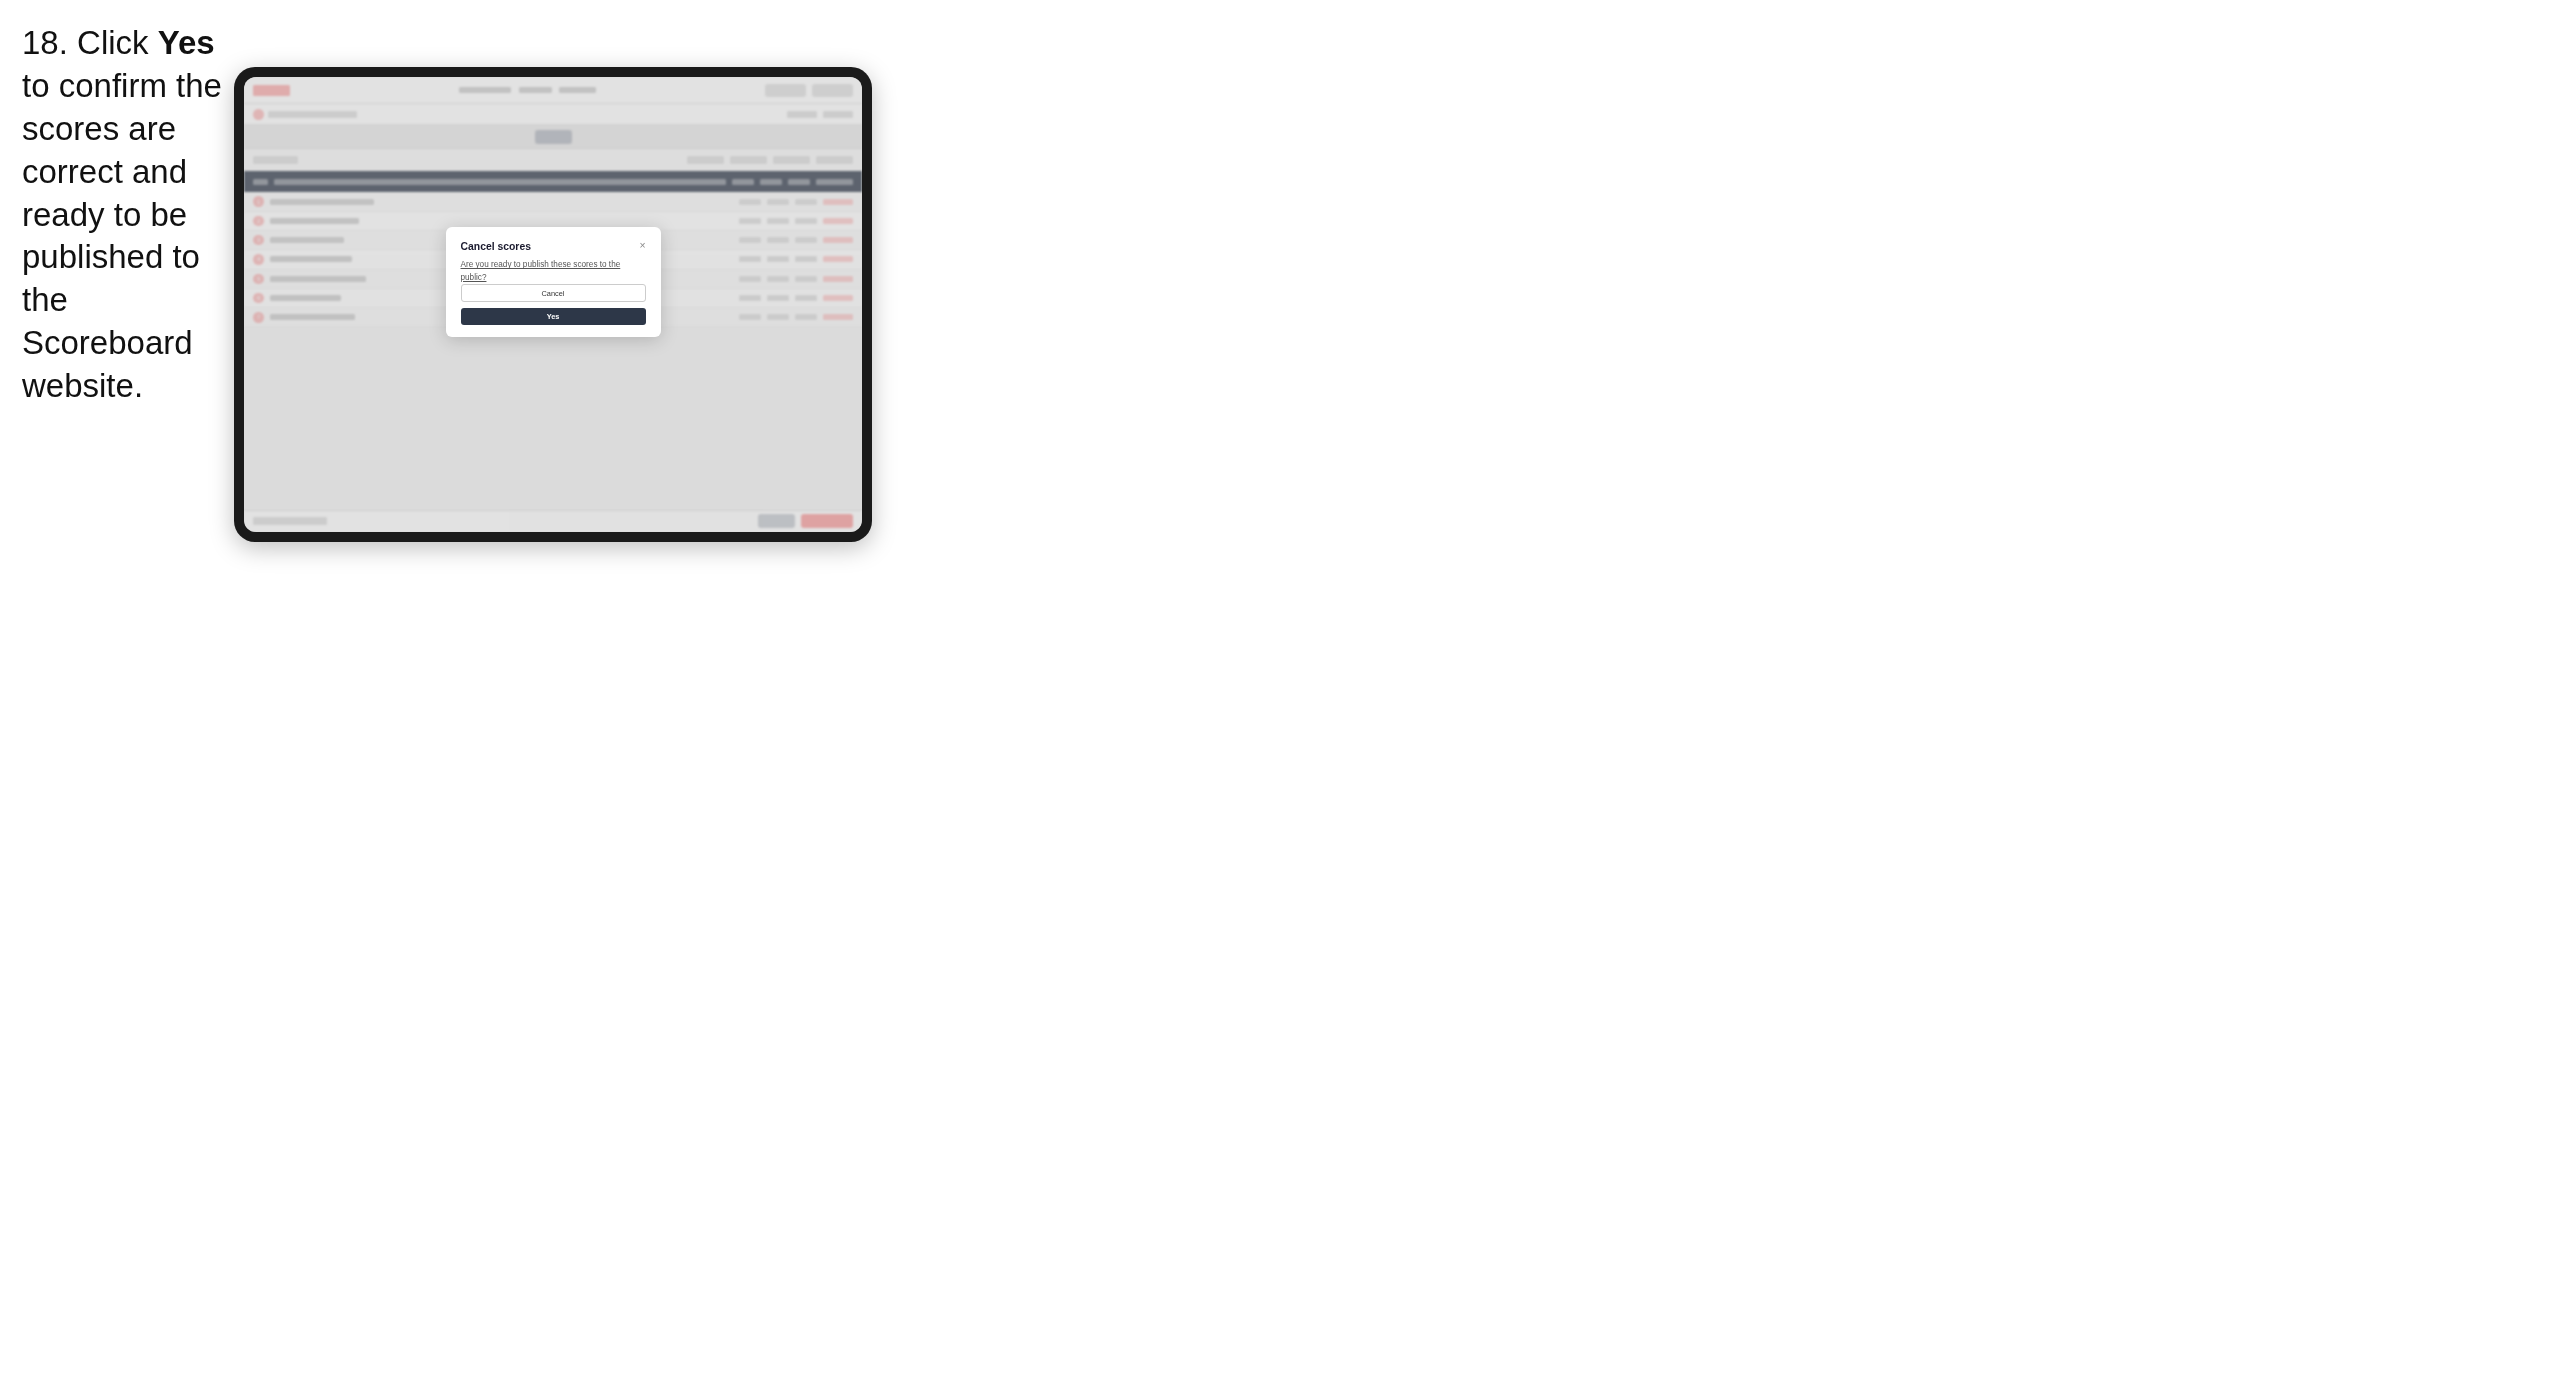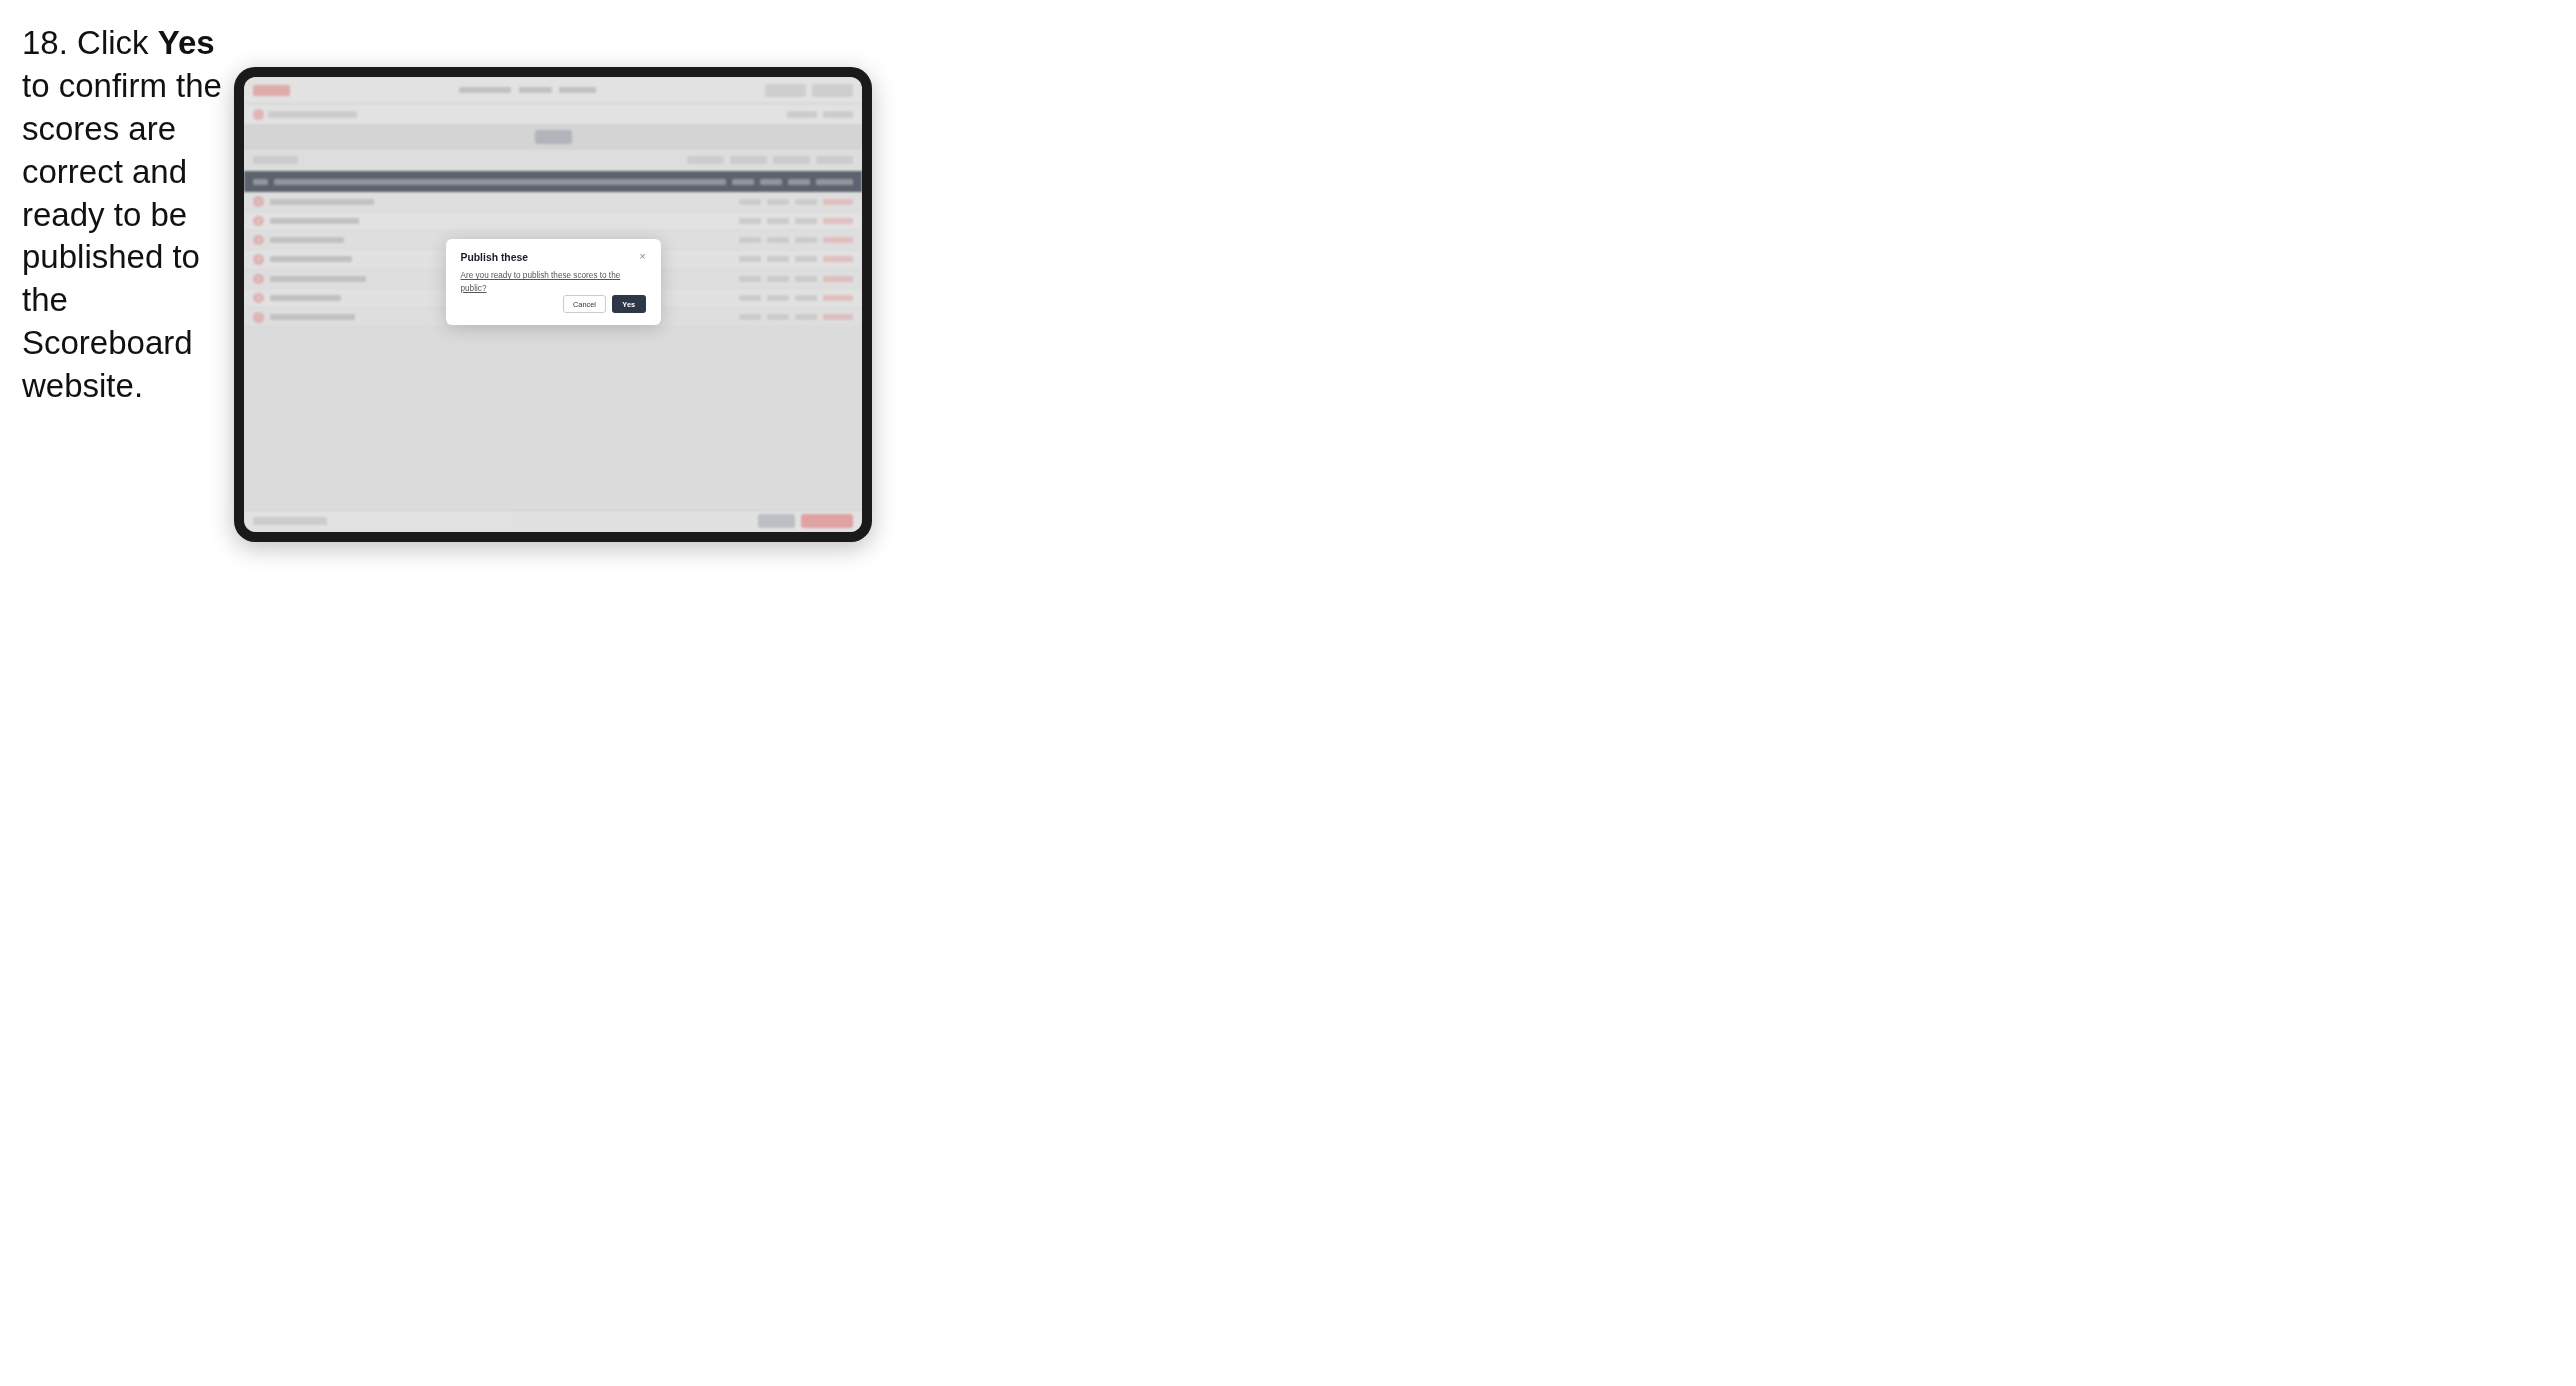--- a/index.html
+++ b/index.html
@@ -259,20 +259,21 @@
       font-size: 8.2px;
       color: #555;
       line-height: 1.5;
       text-decoration: underline;
     }
 
     .dialog-actions {
       display: flex;
       justify-content: flex-end;
       gap: 6px;
+      flex-direction: column;
     }
 
     .btn-cancel {
       padding: 3.7px 9px;
       border: 0.7px solid #ccc;
       border-radius: 3px;
       background: #fff;
       font-size: 7.4px;
       color: #333;
       cursor: pointer;
@@ -443,21 +444,21 @@
         <div style="display:flex;gap:6px;">
           <div class="footer-btn" style="width:37px;background:#9ca3af;opacity:0.6;"></div>
           <div class="footer-btn" style="width:52px;background:#f87171;opacity:0.7;"></div>
         </div>
       </div>
     </div>
 
     <div class="dialog-overlay">
       <div class="dialog">
         <div class="dialog-title-row">
-          <span class="dialog-title">Publish these</span>
+          <span class="dialog-title">Cancel scores</span>
           <span class="dialog-close">×</span>
         </div>
         <div class="dialog-body">Are you ready to publish these scores to the public?</div>
         <div class="dialog-actions">
           <button class="btn-cancel">Cancel</button>
           <button class="btn-yes">Yes</button>
         </div>
       </div>
     </div>
 

